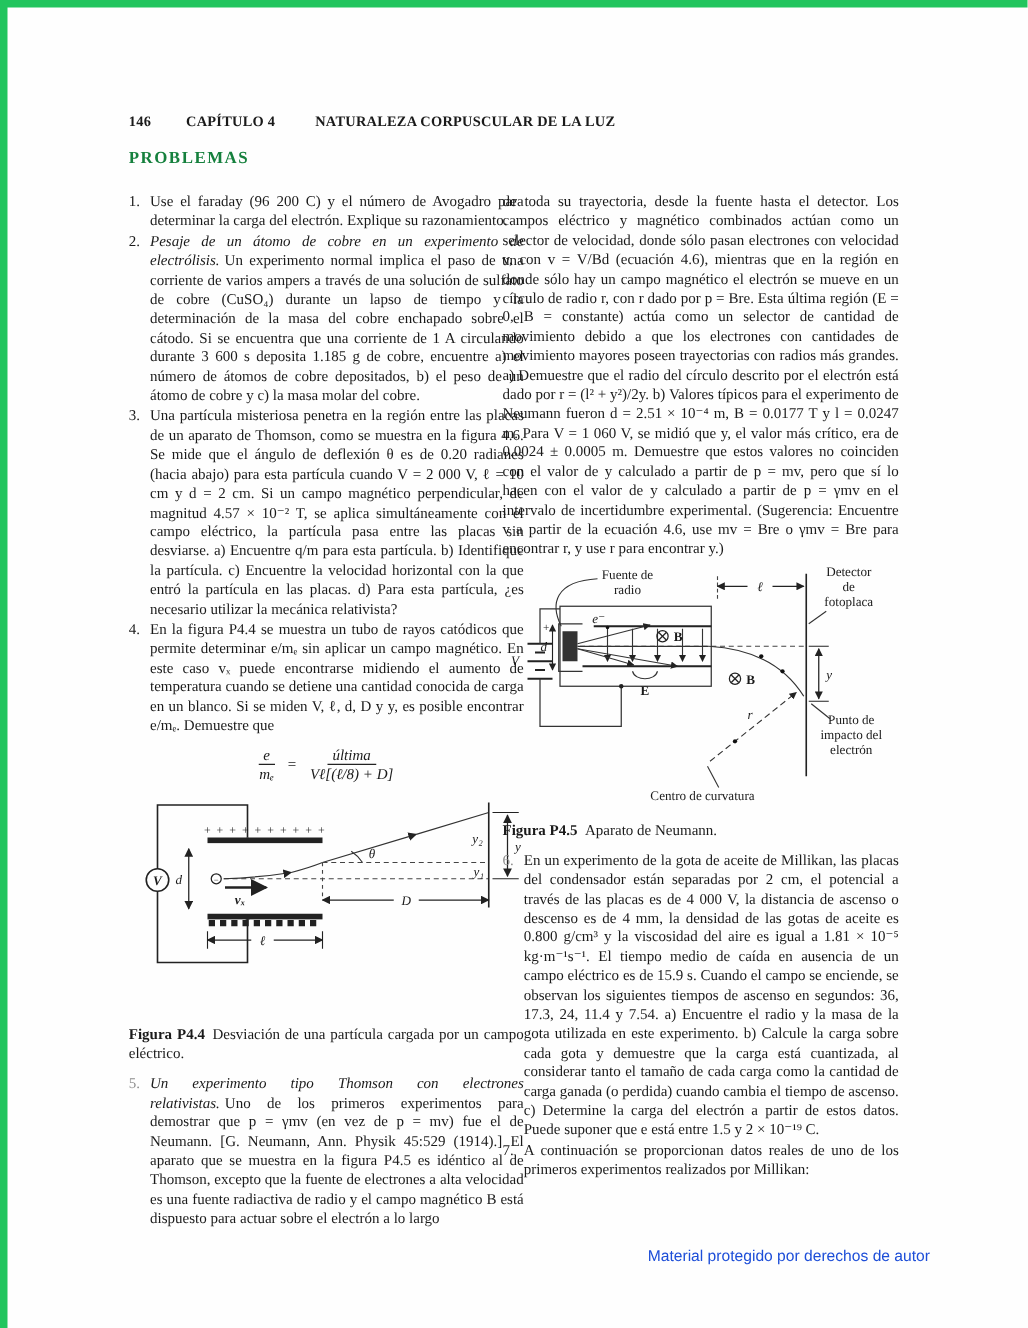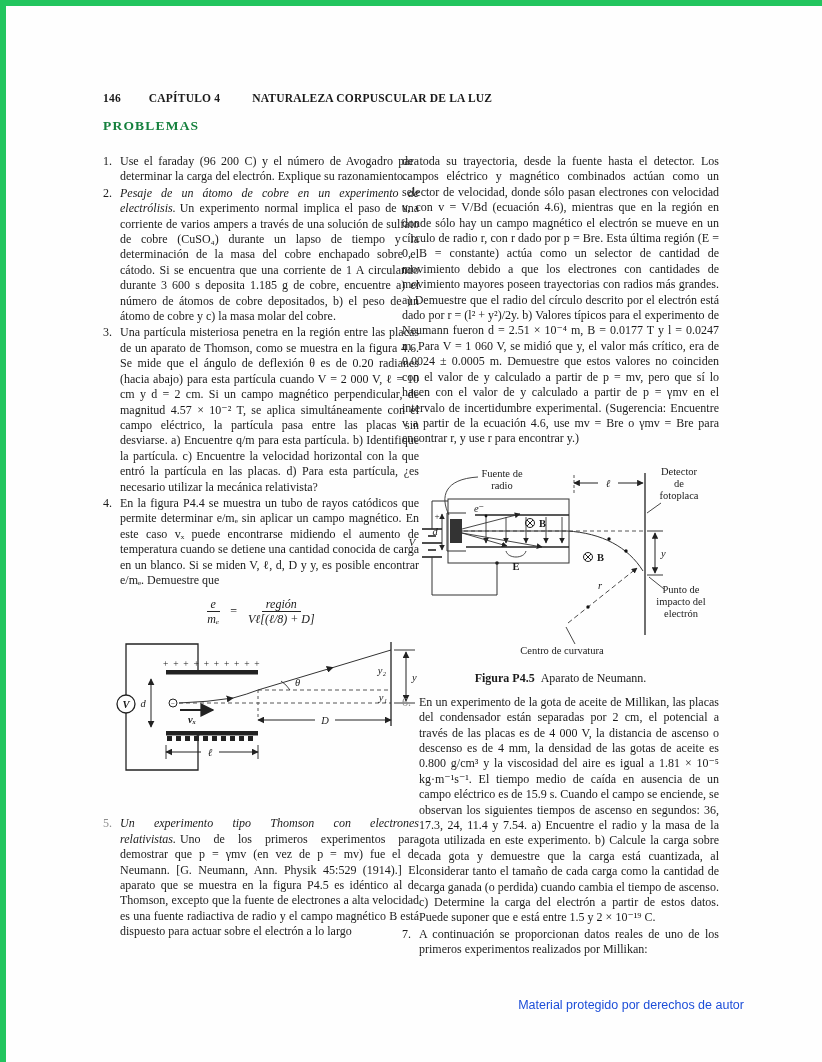--- a/index.html
+++ b/index.html
@@ -38,21 +38,21 @@
     display:flex;justify-content:center;align-items:center;
     font-style:italic;font-size:12px;margin:9px 0 10px 0;
   }
   .frac{display:inline-flex;flex-direction:column;align-items:center;line-height:14px;}
   .fnum{padding:0 4px;border-bottom:1px solid #222;}
   .fden{padding:0 4px;}
   .eqsign{margin:0 7px;font-style:normal;}
   .figwrap{margin-top:12px;}
   .figcaption{font-size:12px;line-height:15px;text-align:justify;margin:4px 0 9px 0;}
   .figcaption .flabel{font-weight:bold;margin-right:6px;}
-  .figcaption.center{text-align:center;}
+  .figcaption.center{}
   svg{display:block;}
   svg text{font-family:"Liberation Serif","DejaVu Serif",serif;fill:#1a1a1a;}
   .svgmath{font-style:italic;font-size:10.5px;}
   .svgmathb{font-style:italic;font-weight:bold;font-size:10.5px;}
   .svgbold{font-weight:bold;font-size:10.5px;}
   .svglabel{font-size:10.5px;}
   .plusrow{font-size:9.5px;letter-spacing:1.2px;}
   .watermark{
     position:absolute;top:992px;right:82px;
     font-family:"Liberation Sans","DejaVu Sans",sans-serif;
@@ -92,21 +92,21 @@
       <span>En la figura P4.4 se muestra un tubo de rayos catódicos que permite determinar e/mₑ sin aplicar un campo magnético. En este caso vₓ puede encontrarse midiendo el aumento de temperatura cuando se detiene una cantidad conocida de carga en un blanco. Si se miden V, ℓ, d, D y y, es posible encontrar e/mₑ. Demuestre que</span>
     </div>
 
     <div class="equation">
       <span class="frac">
           <span class="fnum">e</span>
           <span class="fden">mₑ</span>
         </span>
       <span class="eqsign">=</span>
       <span class="frac">
-          <span class="fnum">región</span>
+          <span class="fnum">última</span>
           <span class="fden">Vℓ[(ℓ/8) + D]</span>
         </span>
     </div>
 
     <div class="figwrap">
       <svg width="320" height="178" viewBox="0 0 320 178">
         <defs>
           <marker id="a1" viewBox="0 0 10 10" refX="9" refY="5" markerWidth="7" markerHeight="7" orient="auto-start-reverse">
             <path d="M0,0 L10,5 L0,10 z" fill="#222"></path>
           </marker>
@@ -158,32 +158,35 @@
         <line x1="155" y1="82" x2="212" y2="82" stroke="#222" stroke-width="1" marker-start="url(#a1)"></line>
         <line x1="232" y1="82" x2="288" y2="82" stroke="#222" stroke-width="1" marker-end="url(#a1)"></line>
         <text x="222" y="86" text-anchor="middle" class="svgmath">D</text>
 
         <line x1="63" y1="107" x2="63" y2="121" stroke="#222" stroke-width="0.9"></line>
         <line x1="155" y1="107" x2="155" y2="121" stroke="#222" stroke-width="0.9"></line>
         <line x1="63" y1="114" x2="98" y2="114" stroke="#222" stroke-width="1" marker-start="url(#a1)"></line>
         <line x1="116" y1="114" x2="155" y2="114" stroke="#222" stroke-width="1" marker-end="url(#a1)"></line>
         <text x="107" y="118" text-anchor="middle" class="svgmath">ℓ</text>
       </svg>
+      <div class="figcaption">
+        <span class="flabel">Figura P4.4</span><span>Desviación de una partícula cargada por un campo eléctrico.</span>
+      </div>
     </div>
 
     <div class="prob">
       <span class="num light">5.</span>
       <span class="lead">Un experimento tipo Thomson con electrones relativistas.</span><span>Uno de los primeros experimentos para demostrar que p = γmv (en vez de p = mv) fue el de Neumann. [G. Neumann, Ann. Physik 45:529 (1914).] El aparato que se muestra en la figura P4.5 es idéntico al de Thomson, excepto que la fuente de electrones a alta velocidad es una fuente radiactiva de radio y el campo magnético B está dispuesto para actuar sobre el electrón a lo largo</span>
     </div>
   </div>
 
   <div class="col col-right">
     <div>de toda su trayectoria, desde la fuente hasta el detector. Los campos eléctrico y magnético combinados actúan como un selector de velocidad, donde sólo pasan electrones con velocidad v, con v = V/Bd (ecuación 4.6), mientras que en la región en donde sólo hay un campo magnético el electrón se mueve en un círculo de radio r, con r dado por p = Bre. Esta última región (E = 0, B = constante) actúa como un selector de cantidad de movimiento debido a que los electrones con cantidades de movimiento mayores poseen trayectorias con radios más grandes. a) Demuestre que el radio del círculo descrito por el electrón está dado por r = (l² + y²)/2y. b) Valores típicos para el experimento de Neumann fueron d = 2.51 × 10⁻⁴ m, B = 0.0177 T y l = 0.0247 m. Para V = 1 060 V, se midió que y, el valor más crítico, era de 0.0024 ± 0.0005 m. Demuestre que estos valores no coinciden con el valor de y calculado a partir de p = mv, pero que sí lo hacen con el valor de y calculado a partir de p = γmv en el intervalo de incertidumbre experimental. (Sugerencia: Encuentre v a partir de la ecuación 4.6, use mv = Bre o γmv = Bre para encontrar r, y use r para encontrar y.)</div>
 
-    <div class="figwrap" style="margin-top:20px;">
+    <div class="figwrap" style="margin-top:6px;">
       <svg width="317" height="200" viewBox="0 0 317 200">
         <defs>
           <marker id="a2" viewBox="0 0 10 10" refX="9" refY="5" markerWidth="6.5" markerHeight="6.5" orient="auto-start-reverse">
             <path d="M0,0 L10,5 L0,10 z" fill="#222"></path>
           </marker>
         </defs>
 
         <text x="100" y="10" text-anchor="middle" class="svglabel">Fuente de</text>
         <text x="100" y="22" text-anchor="middle" class="svglabel">radio</text>
         <path d="M 76,10 C 42,12 38,30 47,48" fill="none" stroke="#333" stroke-width="0.9"></path>

